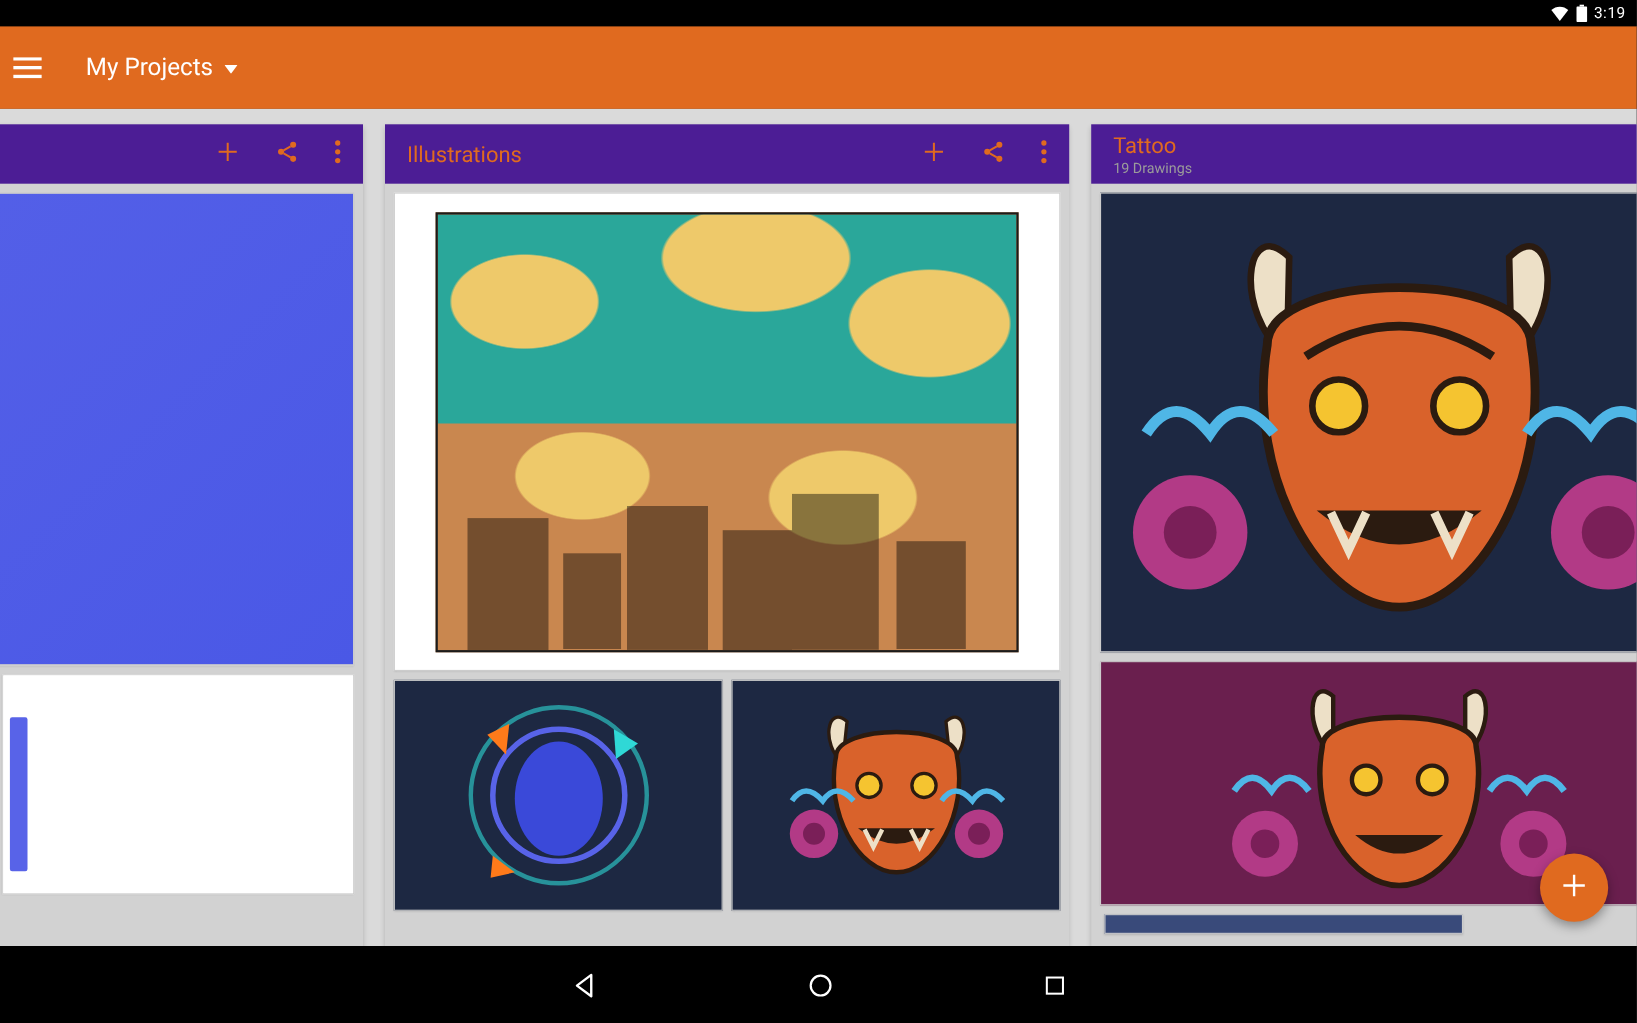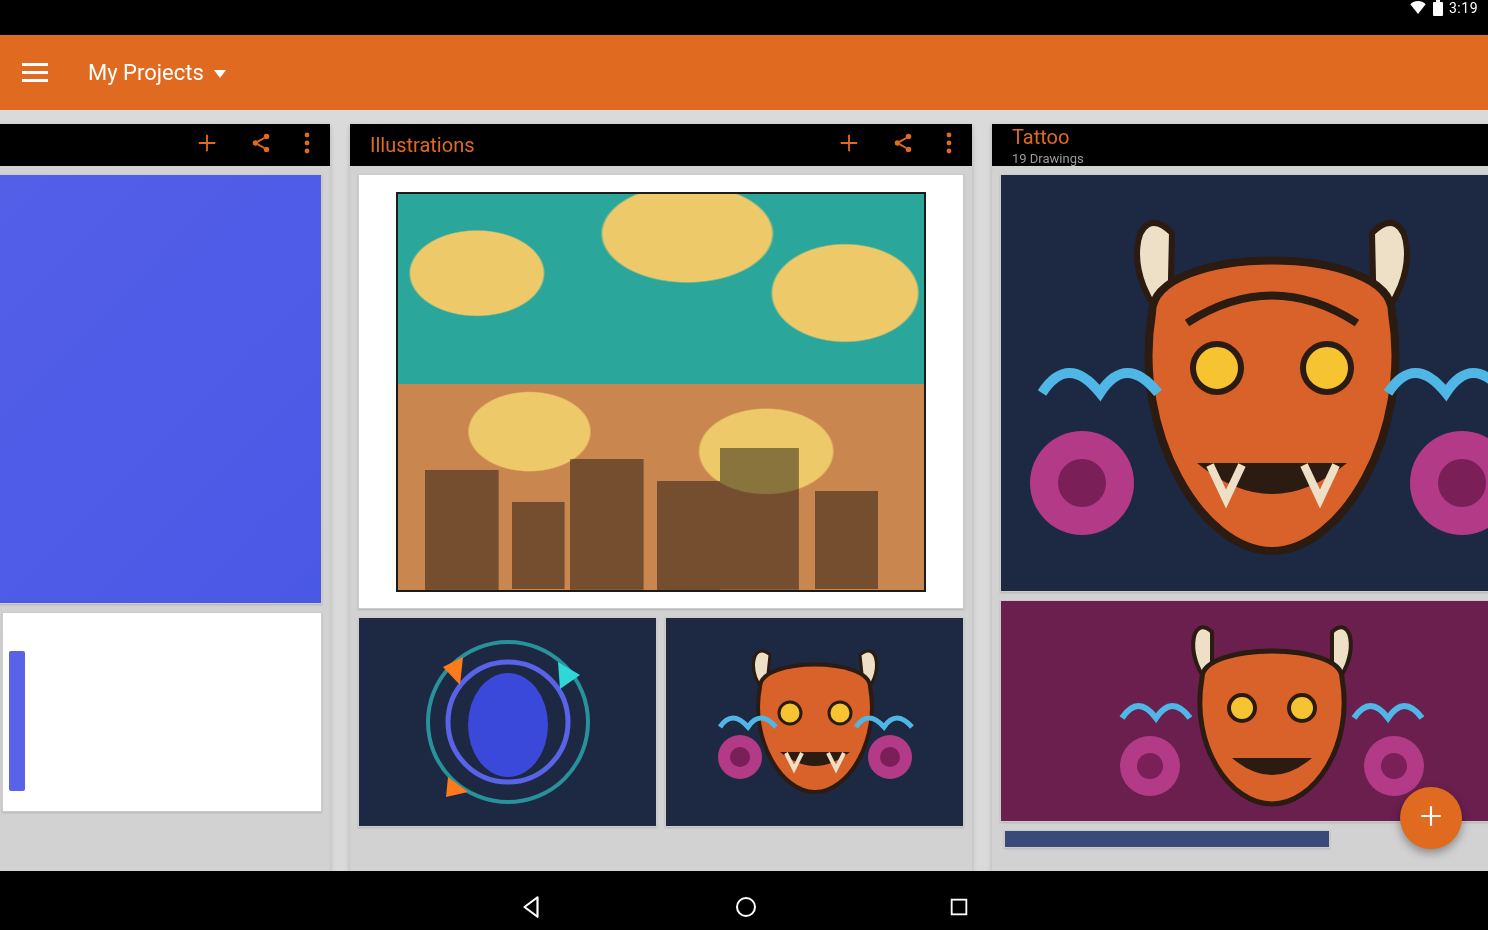--- a/index.html
+++ b/index.html
@@ -1,41 +1,42 @@
 <!DOCTYPE html>
 <html><head>
 <meta charset="utf-8">
 <style>
   * { box-sizing: border-box; margin: 0; padding: 0; }
   html, body { width: 1488px; height: 930px; font-family: Roboto, "Helvetica Neue", Arial, sans-serif; }
   body { background: #000; overflow: hidden; }
 
   
   .statusbar {
-    height: 35px;
+    height: 24px;
     background: #000;
     color: #fff;
     font-size: 14px;
     display: flex;
+    align-items: center;
     justify-content: flex-end;
     padding: 0 10px 0 0;
     letter-spacing: 0.5px;
     gap: 6px;
   }
   .statusbar .wifi-icon svg,
   .statusbar .batt-icon svg { display:block; }
 
   
   .appbar {
     height: 75px;
     background: #E06A1F;
     display: flex;
     align-items: center;
     color: #fff;
-    padding: 0 22px;
+    padding: 0 12px;
     gap: 40px;
   }
   .hamburger { cursor: pointer; }
   .hamburger svg { display:block; }
   .app-title-wrap {
     display: flex;
     align-items: center;
     cursor: pointer;
     gap: 10px;
   }
@@ -56,22 +57,22 @@
     gap: 20px;
     height: 100%;
   }
   .project-card {
     background: #d2d2d2;
     box-shadow: 0 2px 5px rgba(0,0,0,0.2);
     display: flex;
     flex-direction: column;
   }
   .project-header {
-    height: 42px;
-    background: #000000;
+    height: 54px;
+    background: #4c1d95;
     display: flex;
     align-items: center;
     padding: 12px 20px;
   }
   .project-header .titles { flex: 1; }
   .project-header .title { color: #E06A1F; font-size: 20px; font-weight: 400; }
   .project-header .subtitle { color: #9b9b9b; font-size: 13px; margin-top: 2px; }
   .project-header .actions { display: flex; gap: 32px; align-items: center; }
   .project-header .actions .ic { cursor: pointer; color:#E06A1F; }
   .project-body { flex: 1; padding: 8px; }

